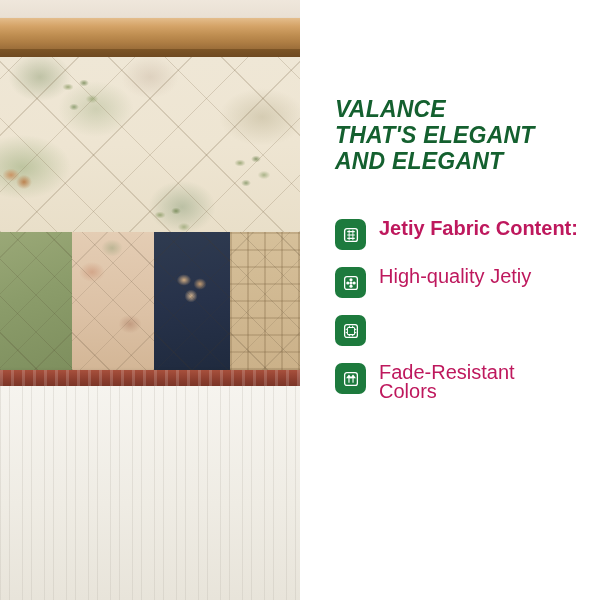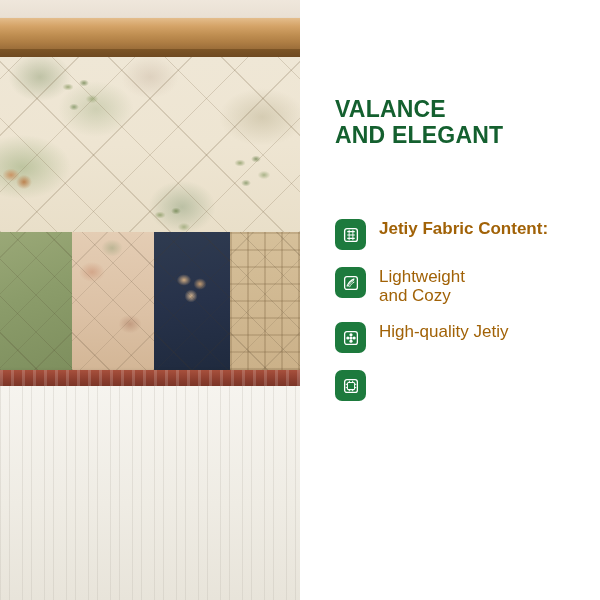--- a/index.html
+++ b/index.html
@@ -205,21 +205,21 @@
     position: absolute;
     left: 35px;
     top: 96px;
     width: 250px;
     color: #14602f;
     font-weight: bold;
     font-size: 23px;
     line-height: 26px;
     letter-spacing: 0.2px;
   }
-  .headline div { white-space: nowrap; }
+  .headline div { white-space: nowrap; font-style: italic; }
 
   .features {
     position: absolute;
     left: 35px;
     top: 218px;
     width: 255px;
   }
   .feature {
     display: flex;
     align-items: flex-start;
@@ -232,23 +232,23 @@
     border-radius: 7px;
     background: #1d7a3d;
     display: flex;
     align-items: center;
     justify-content: center;
     margin-right: 13px;
     margin-top: 1px;
   }
   .ficon svg { display: block; }
   .ftext {
-    font-size: 17px;
+    font-size: 20px;
     line-height: 19px;
-    color: #a16207;
+    color: #be185d;
     padding-top: 1px;
   }
   .ftext .bold { font-weight: bold; }
 </style>
 </head>
 <body>
 
 <div class="canvas">
 
   <div class="photo">
@@ -275,52 +275,39 @@
 
     <div class="binding"></div>
     <div class="curtain-shadow"></div>
     <div class="curtain"></div>
   </div>
 
   <div class="panel">
 
     <div class="headline">
       <div>VALANCE</div>
+      <div>THAT'S ELEGANT</div>
       <div>AND ELEGANT</div>
     </div>
 
     <div class="features">
 
       <div class="feature">
         <span class="ficon">
           <svg width="18" height="18" viewBox="0 0 24 24" fill="none" stroke="#ffffff" stroke-width="1.8">
             <rect x="3.5" y="3.5" width="17" height="17" rx="3"></rect>
             <path d="M7 7.5h10M7 12h10M7 16.5h10" stroke-width="1.5"></path>
             <path d="M9.5 5v14M14.5 5v14" stroke-width="1.2"></path>
           </svg>
         </span>
         <span class="ftext">
           <span class="bold">Jetiy Fabric Content</span><span class="bold">:</span><br>
         </span>
       </div>
 
-      <div class="feature">
-        <span class="ficon">
-          <svg width="18" height="18" viewBox="0 0 24 24" fill="none" stroke="#ffffff" stroke-width="1.7">
-            <rect x="3.5" y="3.5" width="17" height="17" rx="3"></rect>
-            <path d="M6.5 16.5c2-5 5-8 10-10" stroke-width="1.5"></path>
-            <path d="M8 17c1.5-4 4-6.5 8-8.5" stroke-width="1.2"></path>
-            <path d="M10 17.5c1.2-3 3.2-5 6.5-6.8" stroke-width="1.2"></path>
-          </svg>
-        </span>
-        <span class="ftext">
-          <span>Lightweight</span><br>
-          <span>and Cozy</span>
-        </span>
-      </div>
 
       <div class="feature">
         <span class="ficon">
           <svg width="18" height="18" viewBox="0 0 24 24" fill="none" stroke="#ffffff" stroke-width="1.7">
             <rect x="3.5" y="3.5" width="17" height="17" rx="3"></rect>
             <circle cx="12" cy="12" r="2.1" fill="#ffffff" stroke="none"></circle>
             <circle cx="12" cy="7.8" r="2.1" fill="#ffffff" stroke="none"></circle>
             <circle cx="12" cy="16.2" r="2.1" fill="#ffffff" stroke="none"></circle>
             <circle cx="7.8" cy="12" r="2.1" fill="#ffffff" stroke="none"></circle>
             <circle cx="16.2" cy="12" r="2.1" fill="#ffffff" stroke="none"></circle>
@@ -334,16 +321,29 @@
       <div class="feature">
         <span class="ficon">
           <svg width="18" height="18" viewBox="0 0 24 24" fill="none" stroke="#ffffff" stroke-width="1.7">
             <rect x="3.5" y="3.5" width="17" height="17" rx="3"></rect>
             <rect x="7.2" y="7.2" width="9.6" height="9.6" rx="1.4" stroke-width="1.4"></rect>
             <path d="M9.8 5v2.2M14.2 5v2.2M9.8 16.8V19M14.2 16.8V19M5 9.8h2.2M5 14.2h2.2M16.8 9.8H19M16.8 14.2H19" stroke-width="1.3"></path>
           </svg>
         </span>
       </div>
 
+      <div class="feature">
+        <span class="ficon">
+          <svg width="18" height="18" viewBox="0 0 24 24" fill="none" stroke="#ffffff" stroke-width="1.7">
+            <rect x="3.5" y="3.5" width="17" height="17" rx="3"></rect>
+            <path d="M9.3 17V9.6M9.3 7.2l-2.4 3h4.8z" fill="#ffffff" stroke-width="1.5"></path>
+            <path d="M14.7 17V9.6M14.7 7.2l-2.4 3h4.8z" fill="#ffffff" stroke-width="1.5"></path>
+          </svg>
+        </span>
+        <span class="ftext">
+          <span>Fade-Resistant</span><br>
+          <span>Colors</span>
+        </span>
+      </div>
 
     </div>
   </div>
 </div>
 
 </body></html>

